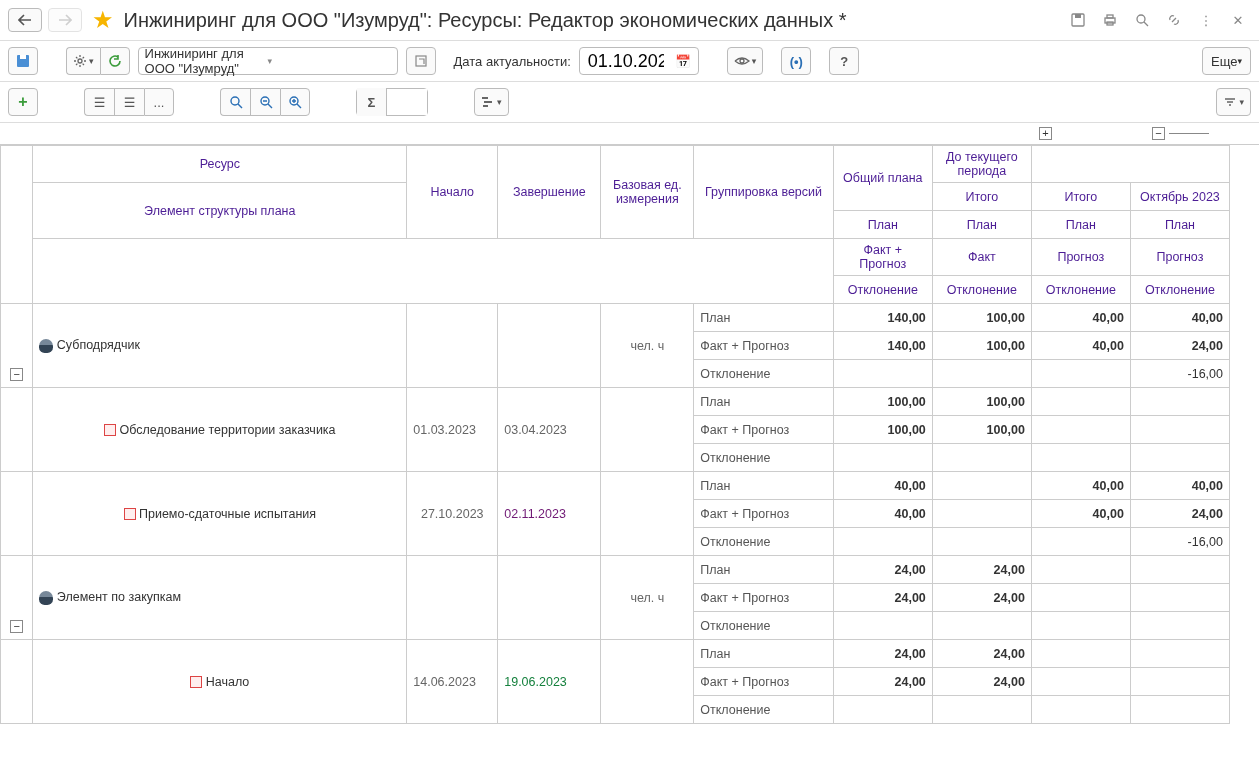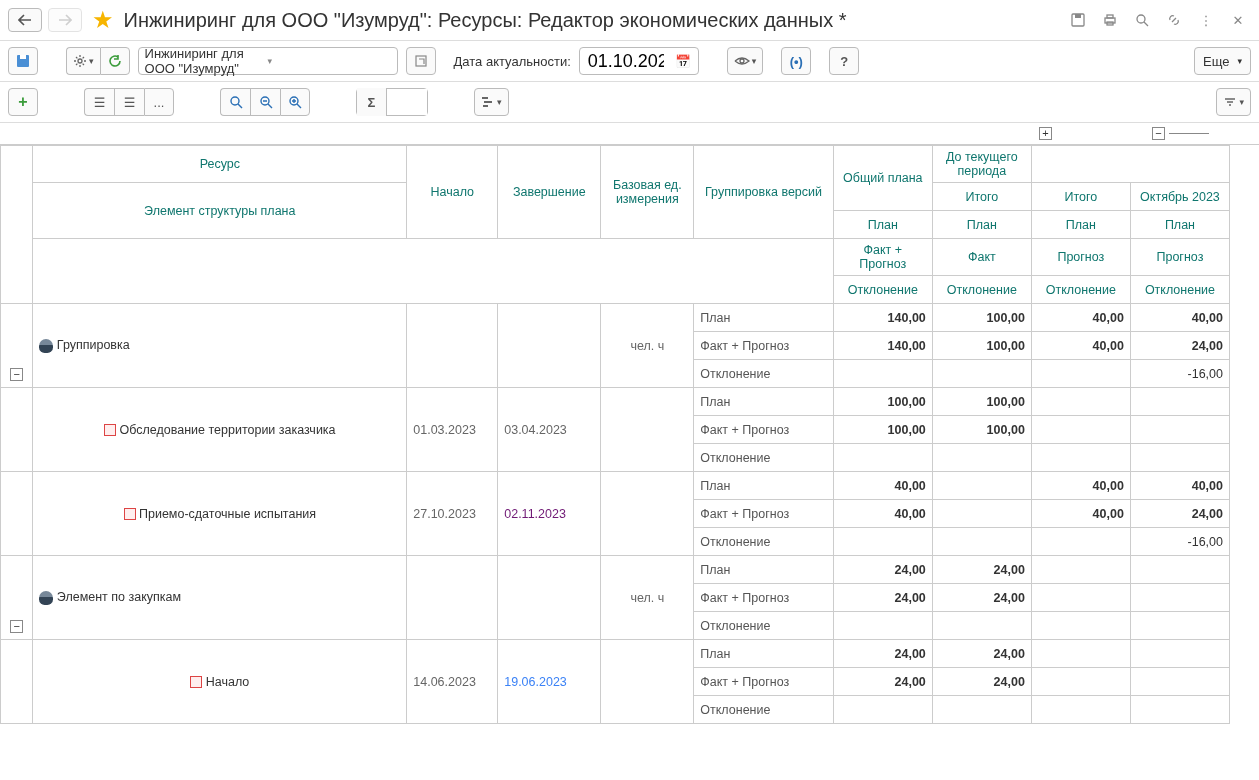--- a/index.html
+++ b/index.html
@@ -14,32 +14,32 @@
 .tb-btn { height: 28px; min-width: 30px; padding: 0 6px; border: 1px solid #bbb; border-radius: 4px; background: #fafafa; display: flex; align-items: center; justify-content: center; cursor: pointer; color: #555; }
 .tb-group { display: flex; }
 .tb-group .tb-btn { border-radius: 0; border-right: none; }
 .tb-group .tb-btn:first-child { border-top-left-radius: 4px; border-bottom-left-radius: 4px; }
 .tb-group .tb-btn:last-child { border-top-right-radius: 4px; border-bottom-right-radius: 4px; border-right: 1px solid #bbb; }
 .project-select { height: 28px; border: 1px solid #bbb; border-radius: 4px; display: flex; align-items: center; padding: 0 6px; min-width: 260px; background: #fff; }
 .project-select span { flex: 1; }
 .date-label { color: #333; margin-left: 10px; }
 .date-input { height: 28px; width: 120px; border: 1px solid #bbb; border-radius: 4px; padding: 0 6px; background: #fff; display: flex; align-items: center; }
 .date-input input { border: none; outline: none; width: 80px; font-size: 18px; }
-.more-btn { height: 28px; padding: 0 8px; border: 1px solid #bbb; border-radius: 4px; background: #fafafa; display: flex; align-items: center; gap: 8px; cursor: pointer; margin-left: auto; }
+.more-btn { height: 28px; padding: 0 8px; border: 1px solid #bbb; border-radius: 4px; background: #fafafa; display: flex; align-items: center; gap: 0; cursor: pointer; margin-left: auto; }
 .toolbar2 { display: flex; align-items: center; padding: 6px 8px; gap: 8px; border-bottom: 1px solid #ddd; }
 .add-btn { width: 30px; height: 28px; border: 1px solid #bbb; border-radius: 4px; background: #fafafa; display: flex; align-items: center; justify-content: center; cursor: pointer; color: #3b9c3b; font-size: 16px; font-weight: bold; }
 .spacer { width: 30px; }
 .sigma-box { display: flex; align-items: center; border: 1px solid #bbb; border-radius: 4px; height: 28px; }
 .sigma-box .tb-btn { border: none; border-right: 1px solid #bbb; border-radius: 0; }
 .sigma-box .inp { width: 40px; height: 26px; border: none; padding: 0 4px; }
 .filter-btn { margin-left: auto; }
 .grid-wrap { height: calc(780px - 140px); overflow: auto; position: relative; }
 .grid { border-collapse: collapse; table-layout: fixed; width: 1230px; }
 .grid td, .grid th { border: 1px solid #ccc; padding: 4px 6px; font-size: 12.5px; height: 28px; }
-.grid th { background: #fff; font-weight: normal; text-align: center; color: #0f766e; }
+.grid th { background: #fff; font-weight: normal; text-align: center; color: #4c1d95; }
 .hdr-total { background: #fdeaea; }
 .hdr-prev { background: #fdfbe5; }
 .hdr-cur { background: #e6eff8; }
 .num { text-align: right; }
 .bold { font-weight: bold; }
 .row-label { text-align: left; color: #555; }
 .resource-cell { text-align: left; padding-left: 10px; }
 .task-cell { text-align: center; padding-left: 20px; }
 .person-icon { display: inline-block; width: 14px; height: 14px; border-radius: 50% 50% 40% 40%; background: linear-gradient(#789 40%, #345 40%); vertical-align: middle; }
 .task-icon { display: inline-block; width: 12px; height: 12px; border: 1px solid #d44; background: #fee; vertical-align: middle; position: relative; }
@@ -253,21 +253,21 @@
         <th colspan="5" style="border:none;border-right:1px solid #ccc"></th>
         <th class="hdr-total">Отклонение</th>
         <th class="hdr-prev">Отклонение</th>
         <th class="hdr-cur">Отклонение</th>
         <th class="hdr-cur">Отклонение</th>
       </tr>
     </thead>
     <tbody id="grid-body">
         <tr>
           <td rowspan="3" class="tree-col" style="vertical-align: bottom; padding-bottom: 6px;"><span class="tree-toggle">−</span></td>
-          <td rowspan="3" class="resource-cell"><span class="person-icon"></span> <span>Группировка</span></td>
+          <td rowspan="3" class="resource-cell"><span class="person-icon"></span> <span>Субподрядчик</span></td>
           <td rowspan="3" style="text-align: left; color: rgb(102, 102, 102);"></td>
           <td rowspan="3" style="text-align: left; color: rgb(102, 102, 102);"></td>
           <td rowspan="3" style="text-align: center; color: rgb(102, 102, 102);">чел. ч</td>
           <td class="row-label">План</td>
           <td class="num bold">140,00</td>
           <td class="num bold">100,00</td>
           <td class="num bold">40,00</td>
           <td class="num bold">40,00</td>
         </tr>
         <tr>
@@ -306,21 +306,21 @@
         <tr>
           <td class="row-label">Отклонение</td>
           <td class="num"></td>
           <td class="num"></td>
           <td class="num"></td>
           <td class="num"></td>
         </tr>
         <tr>
           <td rowspan="3" class="tree-col"></td>
           <td rowspan="3" class="task-cell"><span class="task-icon"></span> <span>Приемо-сдаточные испытания</span></td>
-          <td rowspan="3" style="text-align: left; color: rgb(102, 102, 102);">27.10.2023</td>
+          <td rowspan="3" style="text-align: center; color: rgb(102, 102, 102);">27.10.2023</td>
           <td rowspan="3" style="text-align: left; color: #701a75;">02.11.2023</td>
           <td rowspan="3" style="text-align: center; color: rgb(102, 102, 102);"></td>
           <td class="row-label">План</td>
           <td class="num bold">40,00</td>
           <td class="num bold"></td>
           <td class="num bold">40,00</td>
           <td class="num bold">40,00</td>
         </tr>
         <tr>
           <td class="row-label">Факт + Прогноз</td>
@@ -359,21 +359,21 @@
           <td class="row-label">Отклонение</td>
           <td class="num"></td>
           <td class="num"></td>
           <td class="num"></td>
           <td class="num"></td>
         </tr>
         <tr>
           <td rowspan="3" class="tree-col"></td>
           <td rowspan="3" class="task-cell"><span class="task-icon"></span> <span>Начало</span></td>
           <td rowspan="3" style="text-align: left; color: rgb(102, 102, 102);">14.06.2023</td>
-          <td rowspan="3" style="text-align: left; color: #3b82f6;">19.06.2023</td>
+          <td rowspan="3" style="text-align: left; color: #15803d;">19.06.2023</td>
           <td rowspan="3" style="text-align: center; color: rgb(102, 102, 102);"></td>
           <td class="row-label">План</td>
           <td class="num bold">24,00</td>
           <td class="num bold">24,00</td>
           <td class="num bold"></td>
           <td class="num bold"></td>
         </tr>
         <tr>
           <td class="row-label">Факт + Прогноз</td>
           <td class="num bold">24,00</td>

